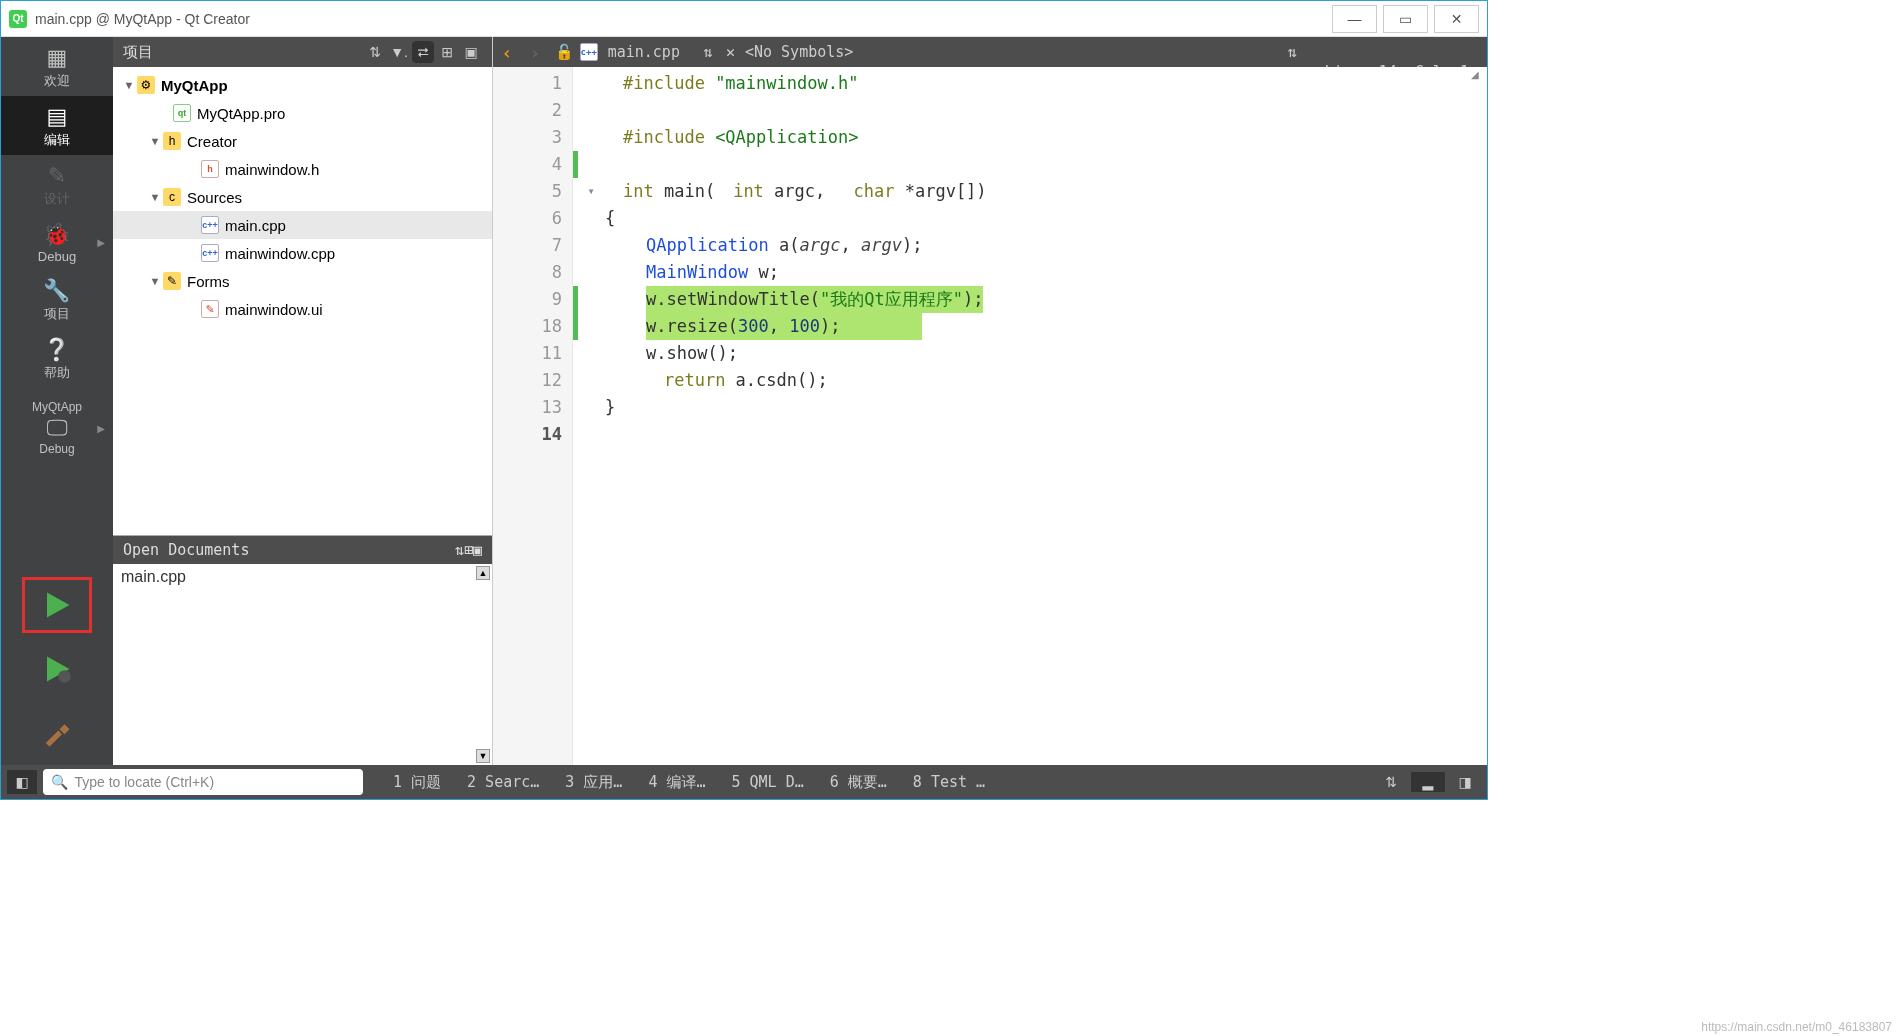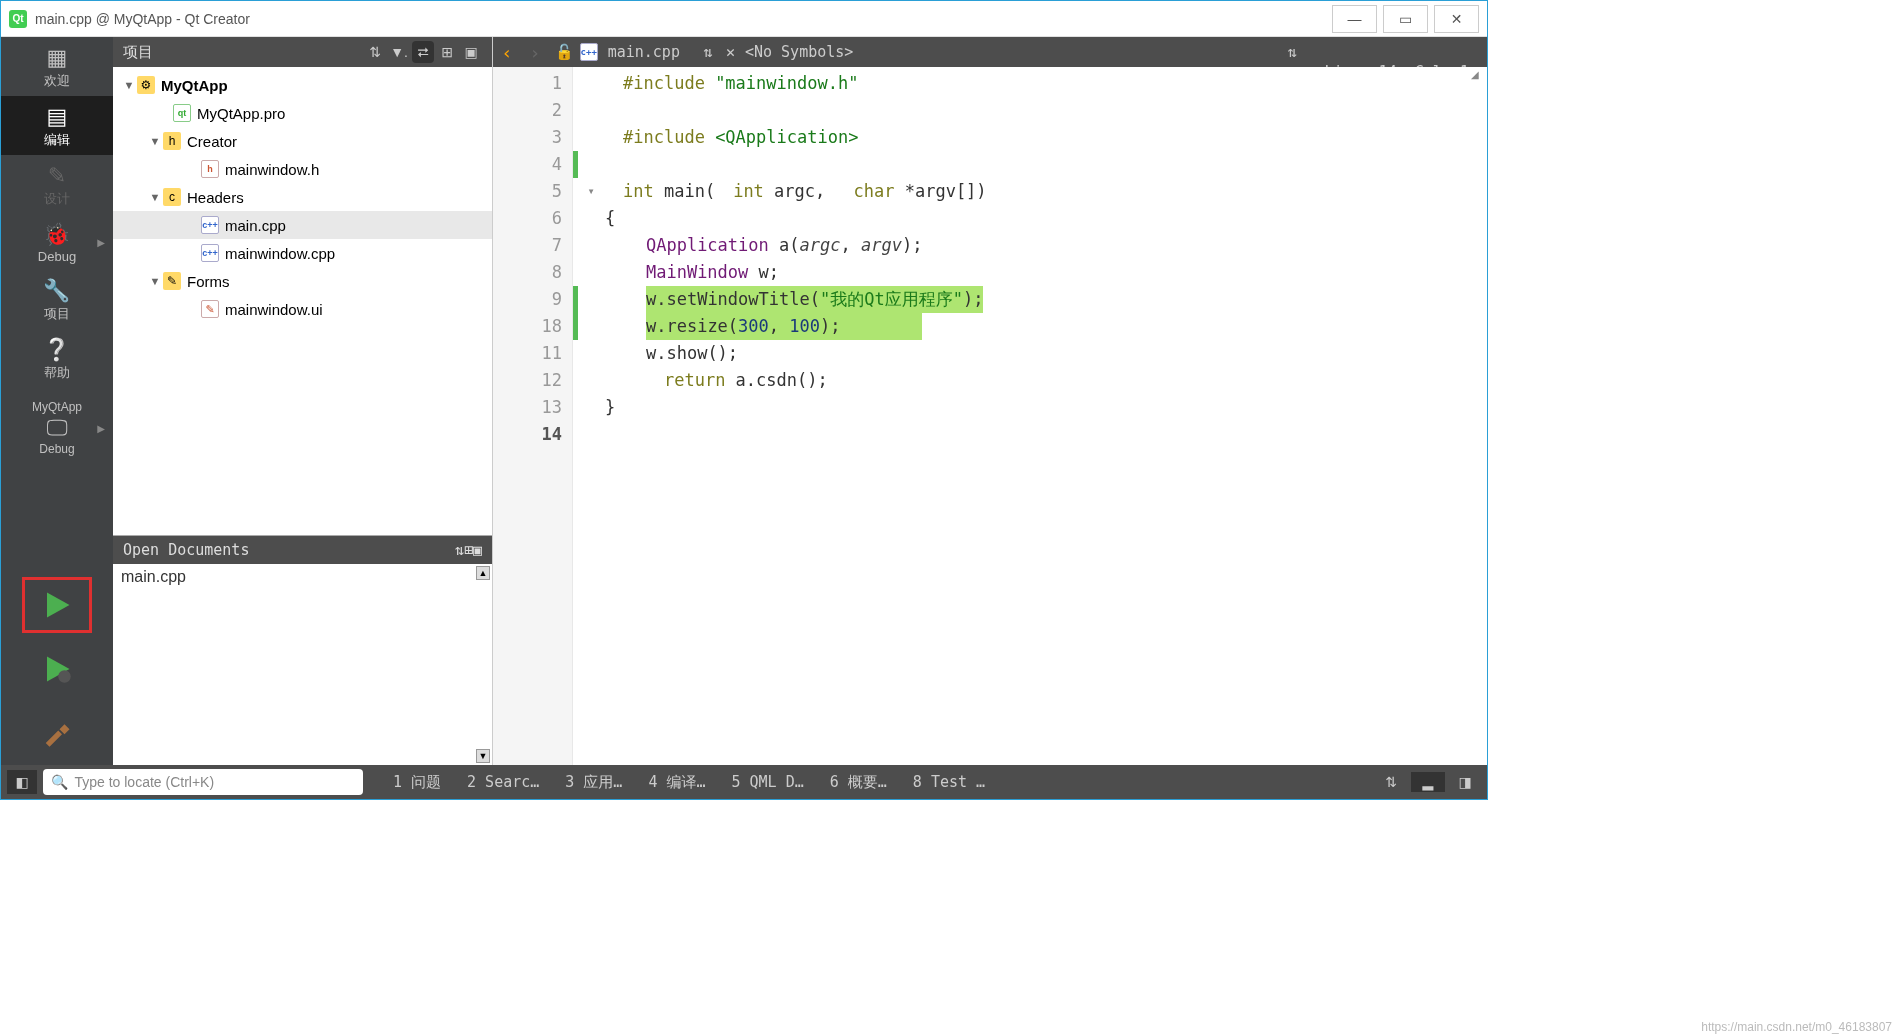--- a/index.html
+++ b/index.html
@@ -72,21 +72,21 @@
     .editor-toolbar .more { margin-right:6px;}
     
     .code-area { flex: 1; display: flex; background: #fff; overflow: auto; position:relative;}
     .gutter { width: 80px; background: #f5f5f5; border-right: 1px solid #e8e8e8; font-family: monospace; font-size: 17px; color: #999; text-align: right; padding-right: 10px; line-height: 27px; padding-top:3px;}
     .gutter .ln.cur { color: #555; font-weight: bold; }
     .marker-strip { width: 10px; background:#fff; position:relative;}
     .marker-strip .mark { position:absolute; left:0; width:5px; background:#5b5; }
     .fold-strip { width: 16px; background:#fff; font-family:monospace; color:#888; font-size:12px; line-height:27px; padding-top:3px; text-align:center;}
     .code { flex: 1; font-family: Consolas, monospace; font-size: 17px; line-height: 27px; padding: 3px 6px; white-space: pre; color: #333; }
     .code .kw { color: #7c7c1e; margin-left: 18px; }
-    .code .type { color: #701a75; }
+    .code .type { color: #1d4ed8; }
     .code .str { color: #1a7a1a; }
     .code .func { color: #333; }
     .code .num { color: #1a3a7a; }
     .code .id { font-style: italic; color: #444;}
     .code .hl-line { background: #aee571; display:inline-block;}
     .scrollhint { position:absolute; top:2px; right:2px; width:14px; height:14px; font-size:10px; color:#888;}
     
     .statusbar { height: 34px; background: #4d4d4d; display: flex; align-items: center; color: #ccc; font-size: 14px; }
     .statusbar .panebtn { width: 30px; height:24px; margin: 0 6px; background:#333; display:flex; align-items:center; justify-content:center; cursor:pointer;}
     .statusbar .locator { flex: 0 0 320px; height: 26px; background: #fff; border-radius: 4px; display: flex; align-items: center; padding: 0 8px; color: #888; }
@@ -195,21 +195,21 @@
           </div>
         <div class="tree-row">
             <span class="ind" style="width:88px"></span>
             <span class="ficon hfile">h</span>
             <span>mainwindow.h</span>
           </div>
         <div class="tree-row">
             <span class="ind" style="width:34px"></span>
             <span class="arrow">▼</span>
             <span class="ficon fldr">c</span>
-            <span>Headers</span>
+            <span>Sources</span>
           </div>
         <div class="tree-row sel">
             <span class="ind" style="width:88px"></span>
             <span class="ficon cpp">c++</span>
             <span>main.cpp</span>
           </div>
         <div class="tree-row">
             <span class="ind" style="width:88px"></span>
             <span class="ficon cpp">c++</span>
             <span>mainwindow.cpp</span>

